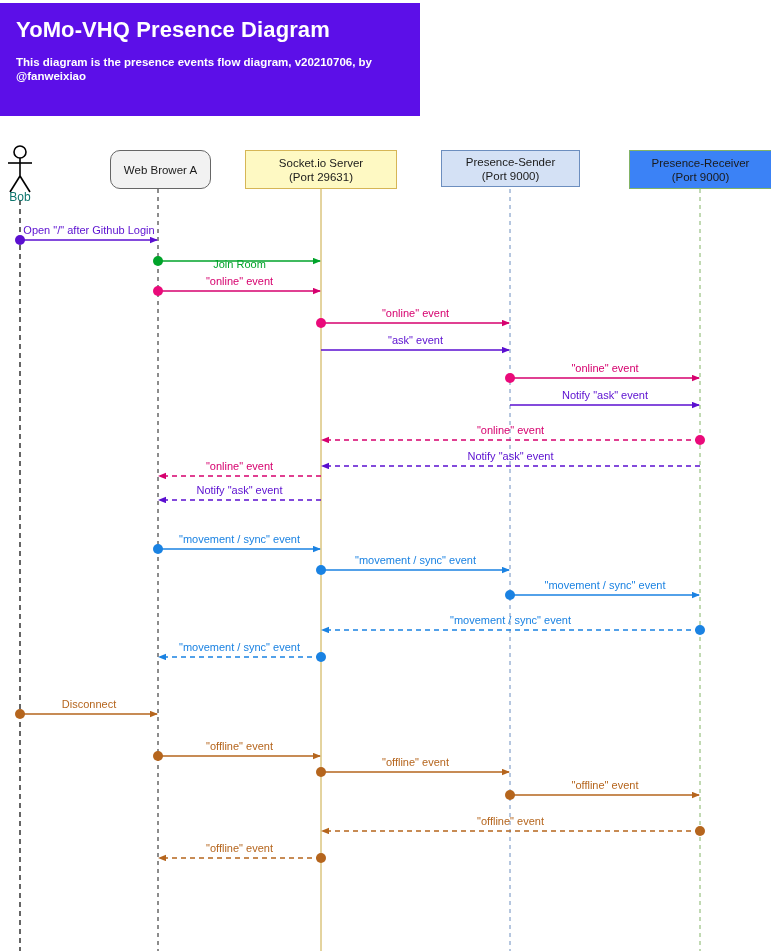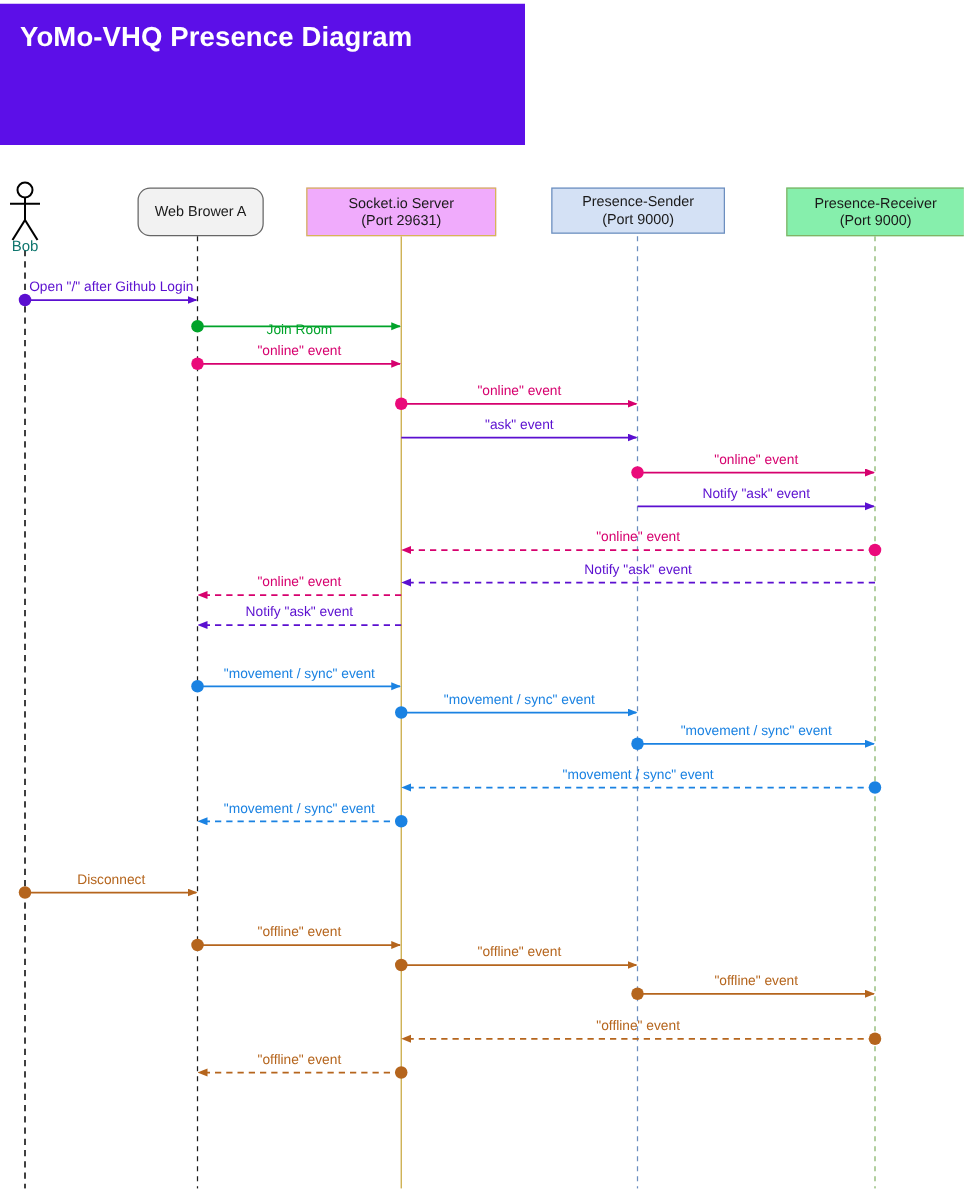--- a/index.html
+++ b/index.html
@@ -88,20 +88,21 @@
     transform: translateX(-50%);
   }
 </style>
 </head>
 <body>
 
 <div id="canvas">
 
   <div class="title-banner">
     <div class="bt">YoMo-VHQ Presence Diagram</div>
+    <div class="bs">This diagram is the presence events flow diagram, v20210706, by @fanweixiao</div>
   </div>
 
   <svg id="svg-root" viewBox="0 0 771 951" xmlns="http://www.w3.org/2000/svg">
     <g id="lifelines">
         <line x1="158" x2="158" y1="189" y2="951" stroke="#1a1a1a" stroke-width="1" stroke-dasharray="4,4"></line>
         <line x1="321" x2="321" y1="189" y2="951" stroke="#c9a83f" stroke-width="1"></line>
         <line x1="510" x2="510" y1="189" y2="951" stroke="#6c8ebf" stroke-width="1" stroke-dasharray="4,4"></line>
         <line x1="700" x2="700" y1="189" y2="951" stroke="#82b366" stroke-width="1" stroke-dasharray="4,4"></line>
         <line x1="20" x2="20" y1="200" y2="951" stroke="#000000" stroke-width="1.2" stroke-dasharray="5,4"></line>
       </g>
@@ -183,33 +184,33 @@
         <circle cx="321" cy="858" r="5" fill="#b5651d"></circle>
       </g>
   </svg>
 
   <div id="boxes-layer">
       <div class="pbox" style="left: 110px; top: 150px; width: 101px; height: 39px; background: rgb(242, 242, 242); border-color: rgb(102, 102, 102); border-radius: 10px;">
         <div>
           <span>Web Brower A</span>
         </div>
       </div>
-      <div class="pbox" style="left: 245px; top: 150px; width: 152px; height: 39px; background: #f0abfc; border-color: rgb(214, 182, 86);">
+      <div class="pbox" style="left: 245px; top: 150px; width: 152px; height: 39px; background: #fef9c3; border-color: rgb(214, 182, 86);">
         <div>
           <span>Socket.io Server</span>
           <span>(Port 29631)</span>
         </div>
       </div>
       <div class="pbox" style="left: 441px; top: 150px; width: 139px; height: 37px; background: rgb(212, 225, 245); border-color: rgb(108, 142, 191);">
         <div>
           <span>Presence-Sender</span>
           <span>(Port 9000)</span>
         </div>
       </div>
-      <div class="pbox" style="left: 629px; top: 150px; width: 143px; height: 39px; background: #86efac; border-color: rgb(130, 179, 102);">
+      <div class="pbox" style="left: 629px; top: 150px; width: 143px; height: 39px; background: #3b82f6; border-color: rgb(130, 179, 102);">
         <div>
           <span>Presence-Receiver</span>
           <span>(Port 9000)</span>
         </div>
       </div>
     </div>
   <div id="labels-layer">
       <div class="msg-label" style="color: rgb(91, 15, 208); left: 89px; top: 224px;">Open "/" after Github Login</div>
       <div class="msg-label" style="color: rgb(0, 163, 42); left: 239.5px; top: 258px;">Join Room</div>
       <div class="msg-label" style="color: rgb(214, 0, 110); left: 239.5px; top: 275px;">"online" event</div>

